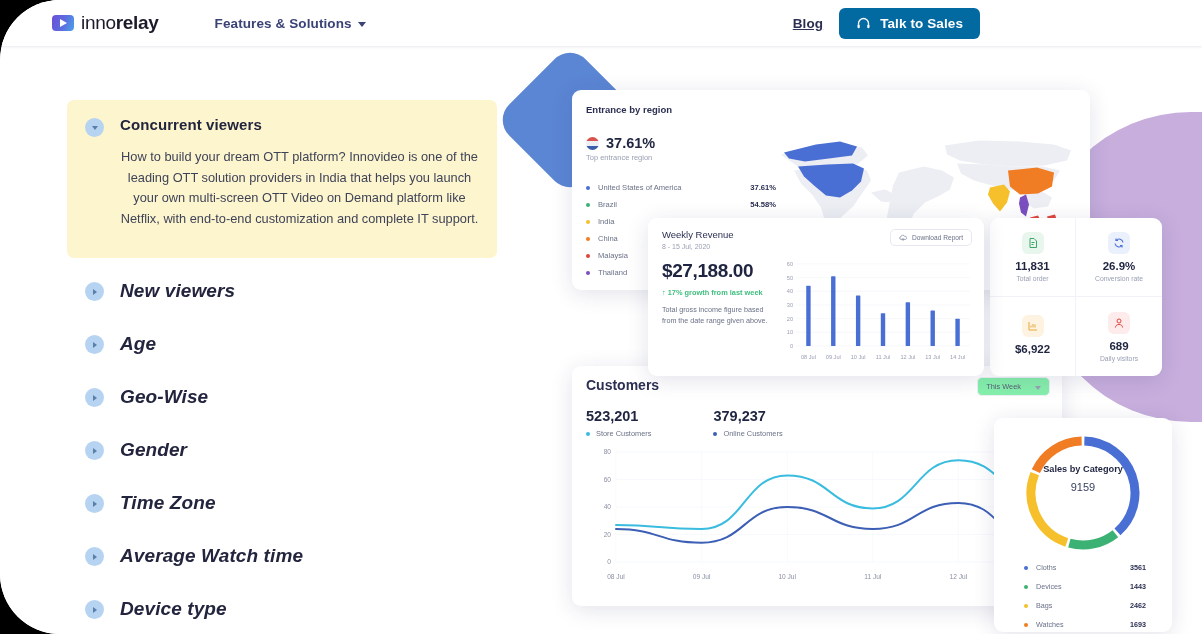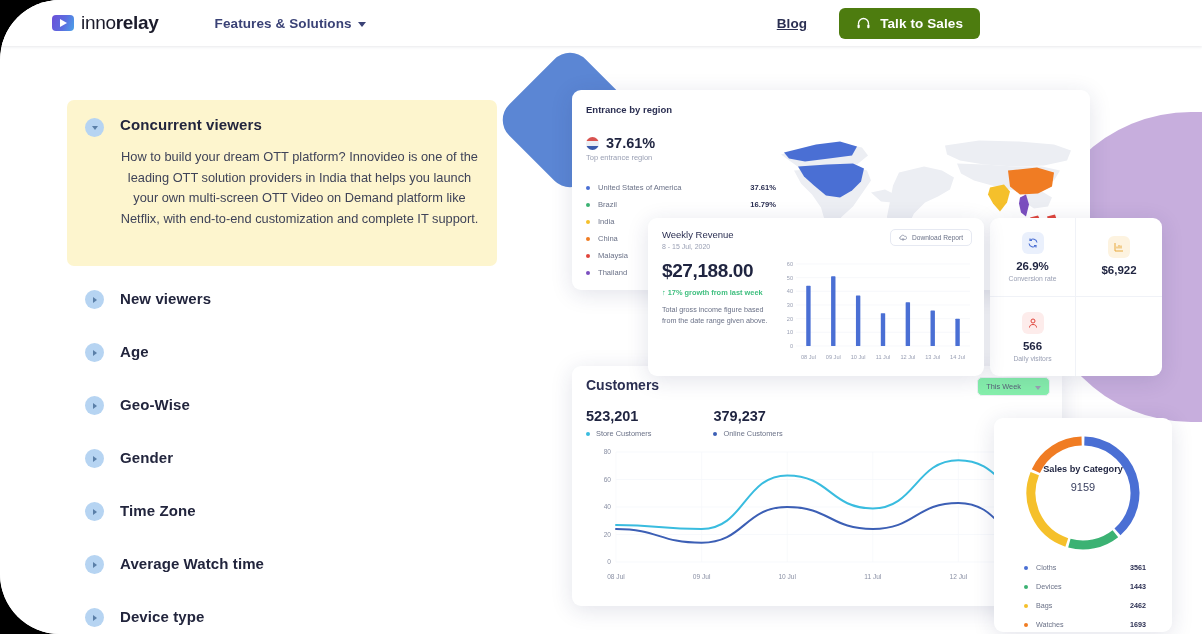--- a/index.html
+++ b/index.html
@@ -49,24 +49,24 @@
     margin-left: 56px; font-size: 13.5px; font-weight: 700;
     color: #3a4276; display: flex; align-items: center; gap: 6px;
     letter-spacing: 0.1px;
   }
   .caret { width: 0; height: 0; border-left: 4px solid transparent;
     border-right: 4px solid transparent; border-top: 5px solid #3a4276; margin-top: 2px; }
 
   .header-right { margin-left: auto; display: flex; align-items: center; gap: 16px; margin-right: 222px; }
   .blog-link { font-size: 13.5px; font-weight: 700; color: #2b2f52; letter-spacing: 0.1px; }
   .sales-btn {
-    background: #4d7c0f; color: #fff; border: none; border-radius: 6px;
+    background: #0369a1; color: #fff; border: none; border-radius: 6px;
     height: 31px; padding: 0 17px; display: flex; align-items: center; gap: 9px;
     font-size: 13.5px; font-weight: 700; font-family: "Liberation Sans", sans-serif;
-    letter-spacing: 0.1px; cursor: pointer; margin-left: 16px;
+    letter-spacing: 0.1px; cursor: pointer;
   }
 
   
   .decor-blue {
     position: absolute; left: 516px; top: 66px; width: 108px; height: 108px;
     background: #5b86d4; border-radius: 22px; transform: rotate(45deg); z-index: 1;
   }
   .decor-purple {
     position: absolute; left: 1036px; top: 112px; width: 300px; height: 310px;
     background: #c7aedd; border-radius: 160px 0 0 160px; z-index: 1;
@@ -82,28 +82,28 @@
     width: 19px; height: 19px; border-radius: 50%; background: #b6d4f2;
     flex: 0 0 19px; display: flex; align-items: center; justify-content: center;
     margin-top: 2px;
   }
   .chev-d { width: 0; height: 0; border-left: 3.5px solid transparent;
     border-right: 3.5px solid transparent; border-top: 4px solid #5a7fa8; margin-top: 1px; }
   .chev-r { width: 0; height: 0; border-top: 3.5px solid transparent;
     border-bottom: 3.5px solid transparent; border-left: 4px solid #5a7fa8; margin-left: 1px; }
   .acc-title { font-size: 15px; font-weight: 700; color: #22253d; letter-spacing: 0.1px; }
   .acc-body {
-    margin: 10px 0 16px 35px; font-size: 12.8px; line-height: 1.62;
+    margin: 10px 0 8px 35px; font-size: 12.8px; line-height: 1.62;
     color: #3f4358; max-width: 372px;
   }
   .acc-row {
     display: flex; align-items: center; gap: 16px; height: 40px; margin-top: 13px;
     padding-left: 18px; cursor: pointer;
   }
-  .acc-row .acc-title { font-size: 15px; }
+  .acc-row .acc-title { font-size: 19px; font-style: italic; }
 
   
   .card { position: absolute; background: #fff; border-radius: 9px;
     box-shadow: 0 4px 22px rgba(30,40,90,0.13); z-index: 12; }
 
   
   #card-region { left: 572px; top: 90px; width: 518px; height: 200px; z-index: 13; padding: 14px 0 0 0; overflow: hidden; }
   .reg-title { font-size: 9.5px; font-weight: 700; color: #2b2f52; margin-left: 14px; }
   .reg-pct-row { display: flex; align-items: center; gap: 7px; margin: 20px 0 0 14px; }
   .flag-dot { width: 13px; height: 13px; border-radius: 50%; overflow: hidden;
@@ -267,21 +267,21 @@
     <div class="reg-sub">Top entrance region</div>
     <div class="reg-list" id="reg-list">
         <div class="reg-item">
           <span class="reg-bul" style="background: rgb(74, 111, 212);"></span>
           <span>United States of America</span>
           <span class="reg-val">37.61%</span>
         </div>
         <div class="reg-item">
           <span class="reg-bul" style="background: rgb(59, 178, 115);"></span>
           <span>Brazil</span>
-          <span class="reg-val">16.79%</span>
+          <span class="reg-val">54.58%</span>
         </div>
         <div class="reg-item">
           <span class="reg-bul" style="background: rgb(245, 192, 43);"></span>
           <span>India</span>
           <span class="reg-val"></span>
         </div>
         <div class="reg-item">
           <span class="reg-bul" style="background: rgb(240, 124, 35);"></span>
           <span>China</span>
           <span class="reg-val"></span>
@@ -367,20 +367,30 @@
         <text x="131.85714285714286" y="101" text-anchor="middle" class="axis-lab">12 Jul</text>
         <rect x="154.51428571428573" y="52.46666666666667" width="4.4" height="35.53333333333333" fill="#4a6fd4" rx="0.6"></rect>
         <text x="156.71428571428572" y="101" text-anchor="middle" class="axis-lab">13 Jul</text>
         <rect x="179.3714285714286" y="60.66666666666667" width="4.4" height="27.333333333333332" fill="#4a6fd4" rx="0.6"></rect>
         <text x="181.57142857142858" y="101" text-anchor="middle" class="axis-lab">14 Jul</text>
       </svg>
   </div>
 
   <div class="card" id="card-kpi">
       <div class="kpi">
+        <div class="kpi-ico" style="background: rgb(232, 246, 237); color: rgb(63, 166, 107);">
+          <svg width="12" height="12" viewBox="0 0 24 24" fill="none" stroke="currentColor" stroke-width="2">
+            <path d="M6 3h8l5 5v13H6z"></path>
+            <path d="M9 11h6M9 15h4"></path>
+          </svg>
+        </div>
+        <div class="kpi-val">11,831</div>
+        <div class="kpi-lab">Total order</div>
+      </div>
+      <div class="kpi">
         <div class="kpi-ico" style="background: rgb(234, 240, 252); color: rgb(74, 111, 212);">
           <svg width="12" height="12" viewBox="0 0 24 24" fill="none" stroke="currentColor" stroke-width="2.2">
             <path d="M20 11a8 8 0 00-14-4"></path>
             <path d="M4 13a8 8 0 0014 4"></path>
             <path d="M6 3v4h4M18 21v-4h-4"></path>
           </svg>
         </div>
         <div class="kpi-val">26.9%</div>
         <div class="kpi-lab">Conversion rate</div>
       </div>
@@ -394,21 +404,21 @@
         <div class="kpi-val">$6,922</div>
         <div class="kpi-lab"></div>
       </div>
       <div class="kpi">
         <div class="kpi-ico" style="background: rgb(253, 236, 235); color: rgb(224, 69, 60);">
           <svg width="12" height="12" viewBox="0 0 24 24" fill="none" stroke="currentColor" stroke-width="2">
             <circle cx="12" cy="8" r="4"></circle>
             <path d="M5 21c0-4 3-6 7-6s7 2 7 6"></path>
           </svg>
         </div>
-        <div class="kpi-val">566</div>
+        <div class="kpi-val">689</div>
         <div class="kpi-lab">Daily visitors</div>
       </div>
     </div>
 
   <div class="card" id="card-cust">
     <div class="cust-head">
       <div class="cust-title">Customers</div>
       <div class="week-sel">
         <span>This Week</span>
         <span class="caret" style="border-top-color:#9aa0b4;border-left-width:3.5px;border-right-width:3.5px;border-top-width:4px"></span>

